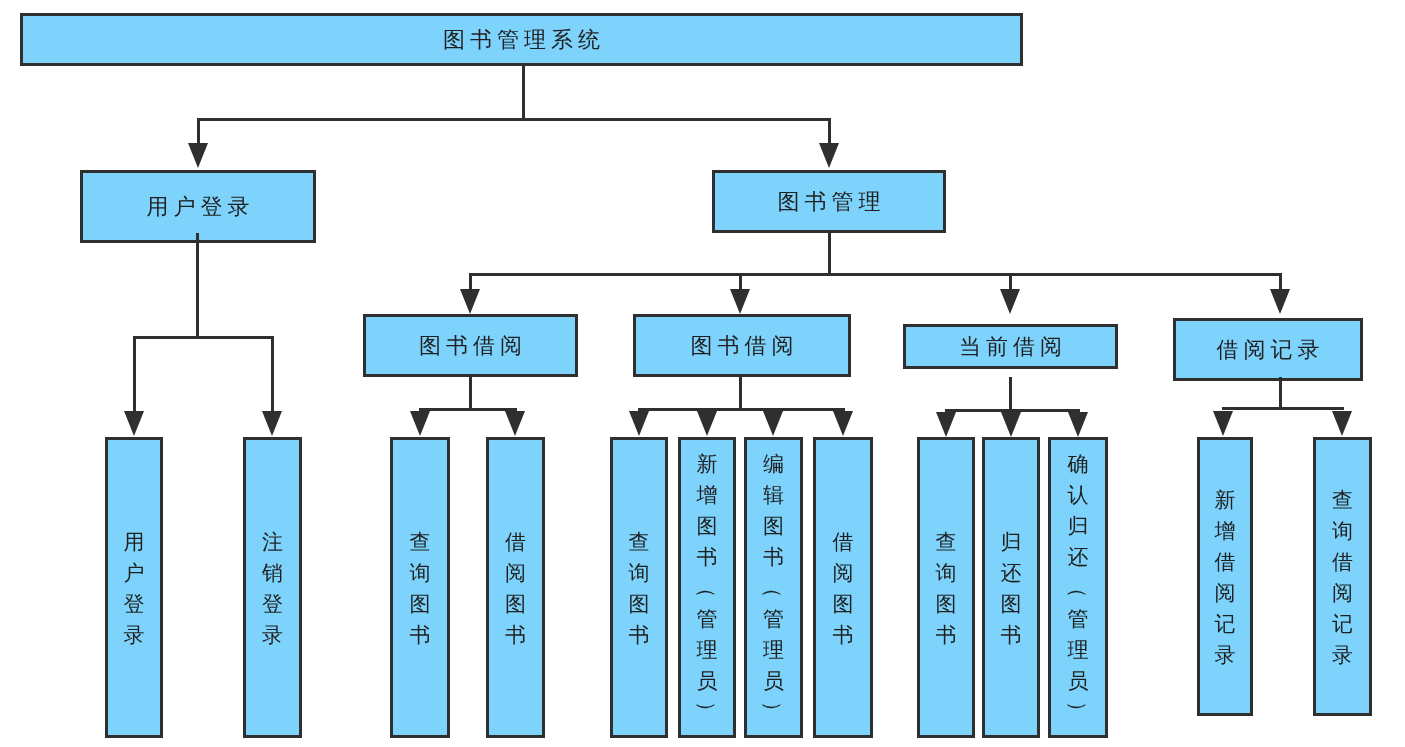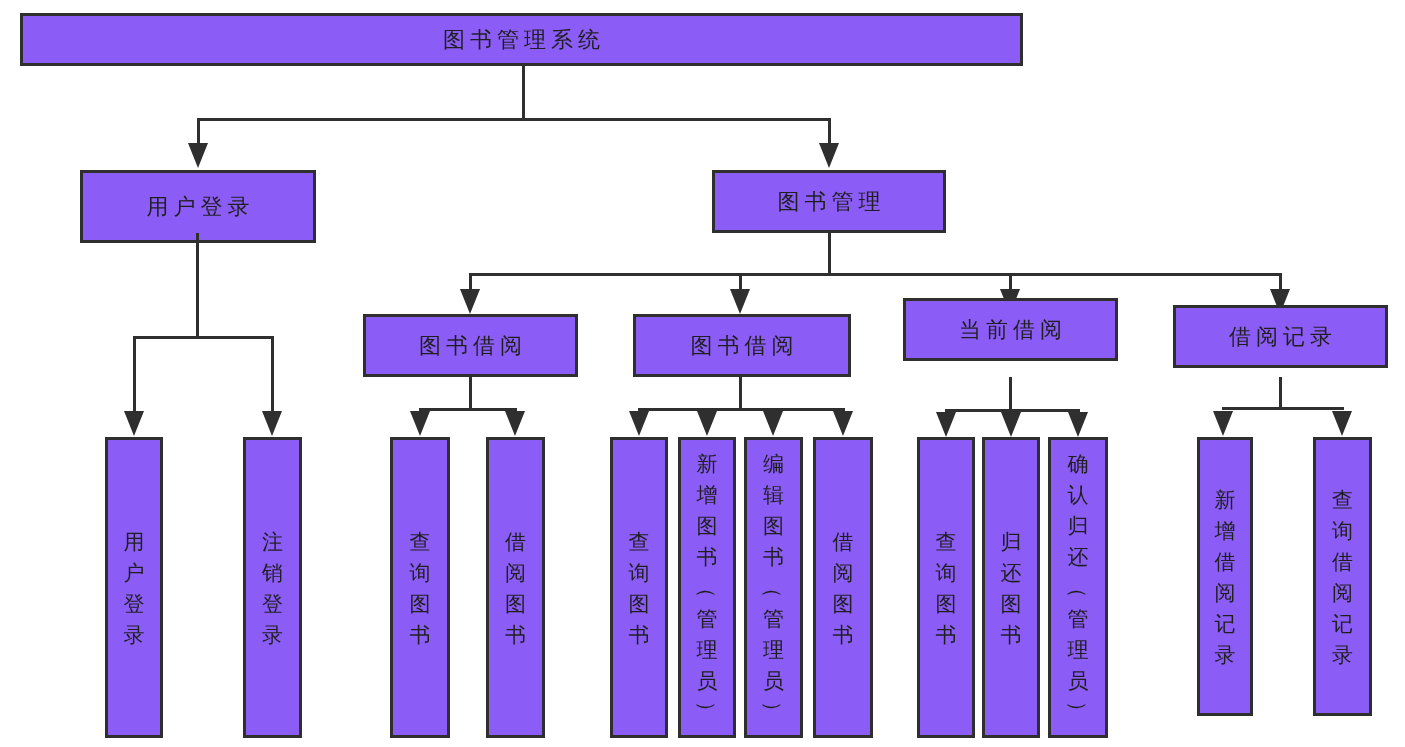--- a/index.html
+++ b/index.html
@@ -13,21 +13,21 @@
     position:relative;
     width:1405px;height:747px;
     background:var(--background);
     overflow:hidden;
     font-family:"Liberation Sans", sans-serif;
   }
   .box{
     position:absolute;
     box-sizing:border-box;
     border:3px solid var(--line);
-    background:#8b5cf6;
+    background:#7dd3fc;
     display:flex;
     align-items:center;
     justify-content:center;
   }
   .hlabel{
     font-size:22px;
     color:var(--text);
     letter-spacing:5px;
     padding-left:5px;
     white-space:nowrap;
@@ -100,24 +100,24 @@
   <div class="arrow" style="left:1000px;top:289px"></div>
   <div class="vline" style="left:1279px;top:273px;height:18px"></div>
   <div class="arrow" style="left:1270px;top:289px"></div>
 
   <div class="box" style="left:363px;top:314px;width:215px;height:63px">
     <span class="hlabel">图书借阅</span>
   </div>
   <div class="box" style="left:633px;top:314px;width:218px;height:63px">
     <span class="hlabel">图书借阅</span>
   </div>
-  <div class="box" style="left:903px;top:298px;width:215px;height:63px">
+  <div class="box" style="left:903px;top:324px;width:215px;height:45px">
     <span class="hlabel">当前借阅</span>
   </div>
-  <div class="box" style="left:1173px;top:305px;width:215px;height:63px">
+  <div class="box" style="left:1173px;top:318px;width:190px;height:63px">
     <span class="hlabel">借阅记录</span>
   </div>
 
   <div class="vline" style="left:469px;top:377px;height:31px"></div>
   <div class="hline" style="left:419px;top:408px;width:98px"></div>
   <div class="arrow" style="left:410px;top:411px"></div>
   <div class="arrow" style="left:505px;top:411px"></div>
 
   <div class="vline" style="left:739px;top:377px;height:31px"></div>
   <div class="hline" style="left:638px;top:408px;width:207px"></div>

